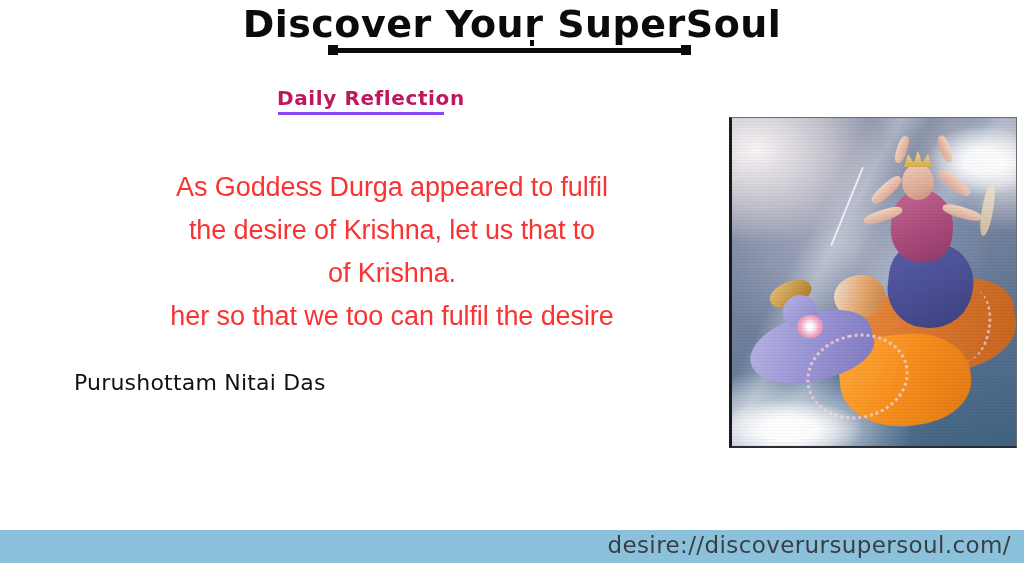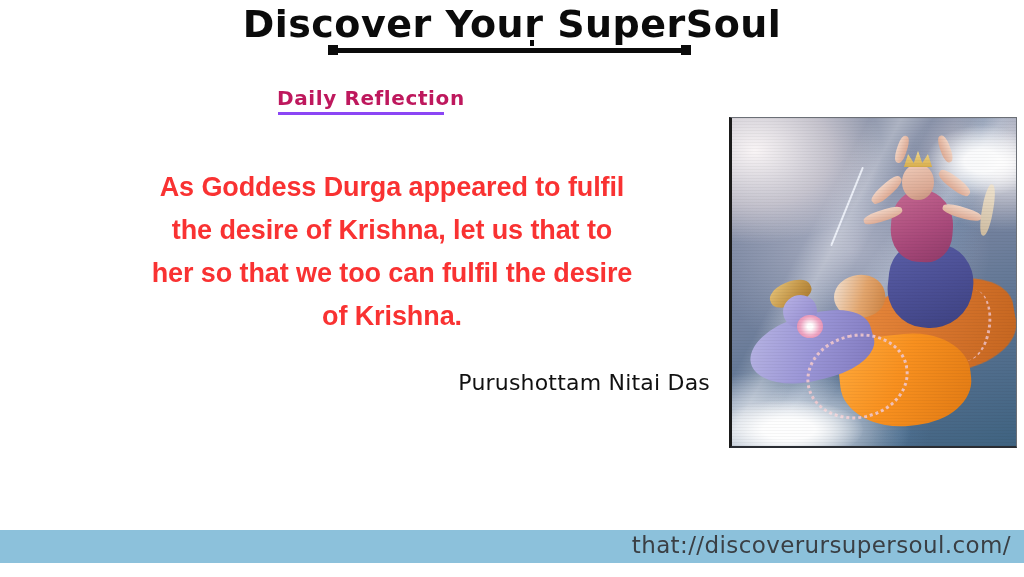--- a/index.html
+++ b/index.html
@@ -83,33 +83,32 @@
   
   .quote {
     position: absolute;
     left: 74px;
     top: 166px;
     width: 636px;
     text-align: center;
     color: #f93232;
     font-family: "Liberation Sans", sans-serif;
     font-size: 27px;
-    font-weight: 700;
+    font-weight: 400;
     line-height: 43px;
     letter-spacing: -0.1px;
   }
   .quote .line { display: block; white-space: nowrap; }
 
   
   .author {
     position: absolute;
     left: 74px;
     top: 370px;
     width: 636px;
-    text-align: right;
     font-family: "DejaVu Sans", sans-serif;
     font-size: 22px;
     font-weight: 400;
     color: #111111;
     letter-spacing: 0.2px;
     white-space: nowrap;
   }
 
   
   .artwork {
@@ -365,22 +364,22 @@
   <div class="title-rule"></div>
   <div class="handle left"></div>
   <div class="handle right"></div>
 
   <div class="reflection">Daily Reflection</div>
   <div class="reflection-underline"></div>
 
   <div class="quote">
     <span class="line">As Goddess Durga appeared to fulfil</span>
     <span class="line">the desire of Krishna, let us that to</span>
+    <span class="line">of Krishna.</span>
     <span class="line">her so that we too can fulfil the desire</span>
-    <span class="line">of Krishna.</span>
   </div>
 
   <div class="author">Purushottam Nitai Das</div>
 
   <div class="artwork">
     <div class="art-layer art-sky"></div>
     <div class="art-layer art-streaks"></div>
     <div class="cloud-tr"></div>
     <div class="tiger"></div>
     <div class="tiger-head"></div>
@@ -401,15 +400,15 @@
     <div class="krishna-crown"></div>
     <div class="krishna-head"></div>
     <div class="lotus"></div>
     <div class="garland"></div>
     <div class="garland2"></div>
     <div class="cloud-bl"></div>
     <div class="art-layer art-grain"></div>
   </div>
 
   <div class="footer-band"></div>
-  <div class="footer-url">that://discoverursupersoul.com/</div>
+  <div class="footer-url">desire://discoverursupersoul.com/</div>
 
 </div>
 
 </body></html>

